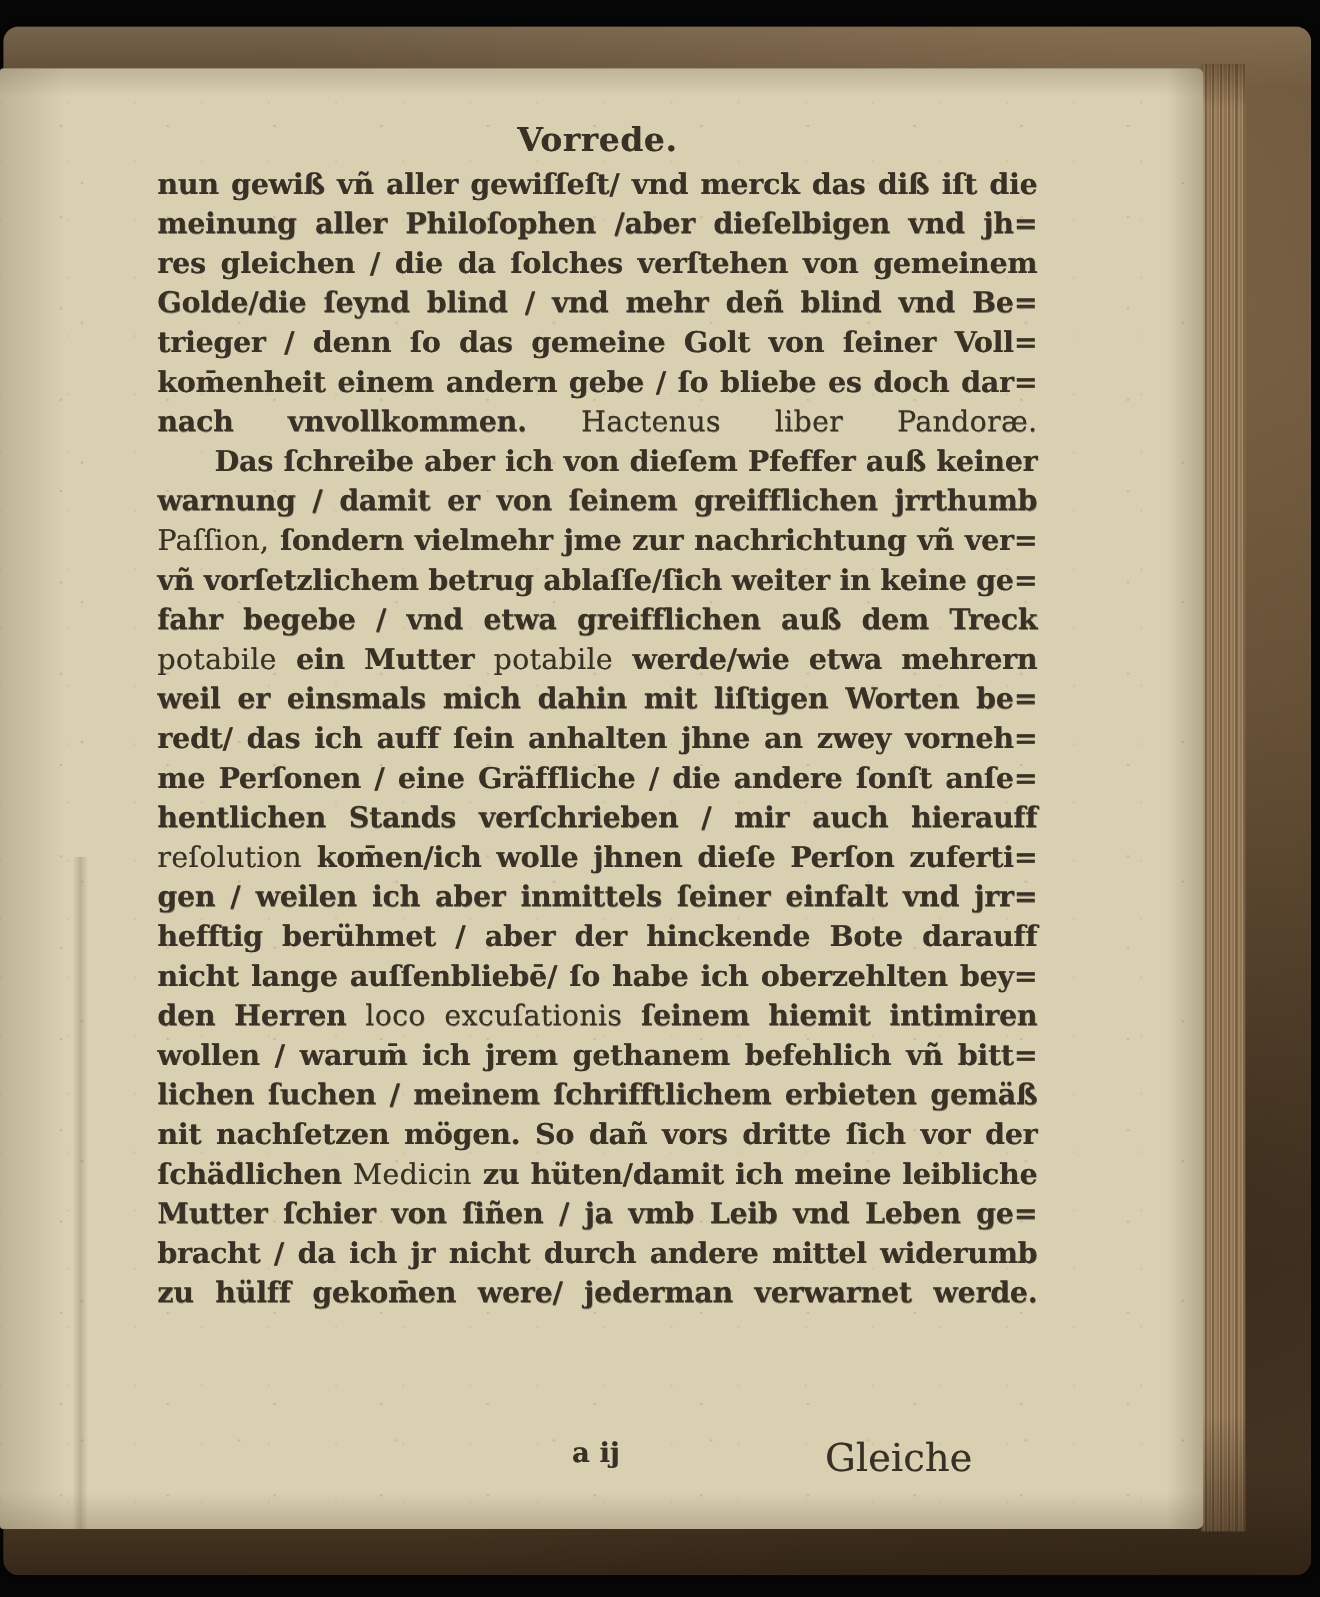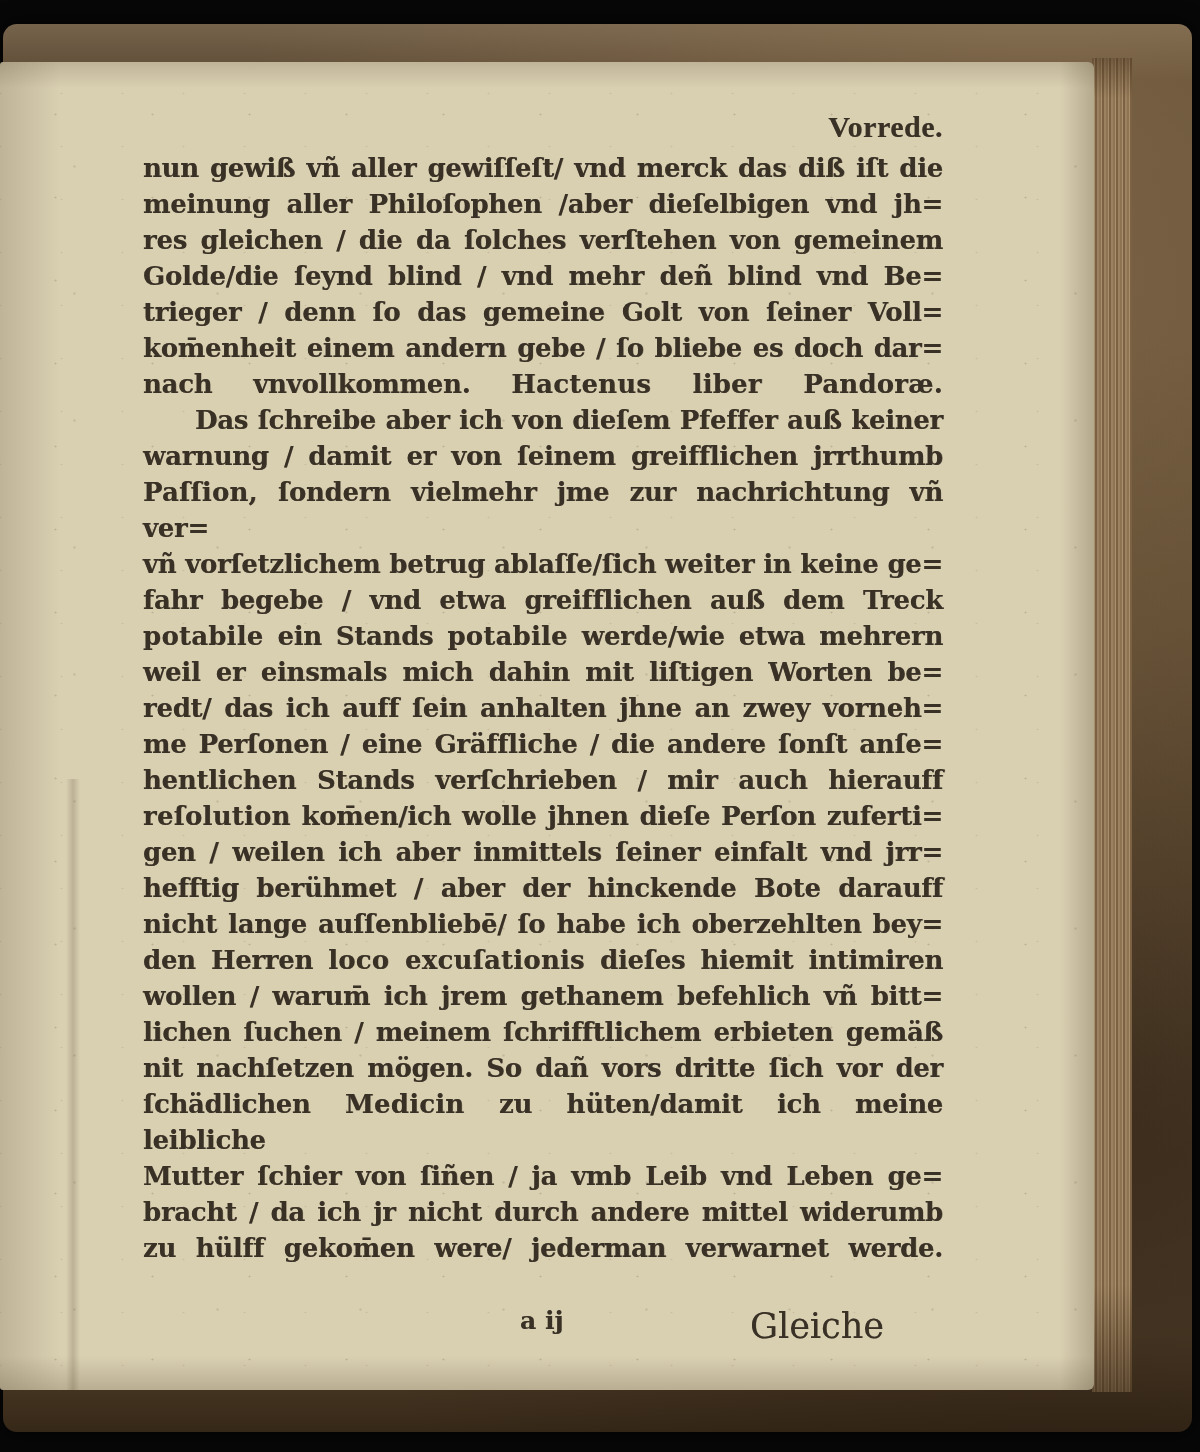--- a/index.html
+++ b/index.html
@@ -30,28 +30,28 @@
           radial-gradient(rgba(130,115,85,.30) 0.6px, transparent 1.5px),
           radial-gradient(rgba(150,135,100,.24) 0.5px, transparent 1.3px),
           radial-gradient(rgba(110,95,70,.20) 0.7px, transparent 1.7px);
         background-size:auto,auto,auto,auto,97px 83px,61px 53px,143px 127px;
         background-position:0 0,0 0,0 0,0 0,7px 11px,31px 5px,3px 41px;
         border-radius:3px 6px 6px 3px;}
   .page::after{content:"";position:absolute;left:66px;bottom:0;width:14px;height:46%;
         background:linear-gradient(90deg, rgba(85,70,48,0), rgba(85,70,48,.22), rgba(85,70,48,0));}
   
   .ink{color:#3a3126;text-shadow:0.3px 0.4px 0.6px rgba(52,43,32,.55);}
-  .page-header{position:absolute;left:143px;top:48px;width:800px;text-align:right;
-        font-size:30px;font-weight:700;letter-spacing:0.5px;font-family:Liberation Serif, serif;}
+  .page-header{position:absolute;left:143px;top:48px;width:800px;text-align:center;
+        font-size:30px;font-weight:700;letter-spacing:0.5px;}
   .text-block{position:absolute;left:143px;top:88px;width:800px;}
   .line{font-size:26px;line-height:36px;text-align:justify;text-align-last:justify;
         white-space:normal;}
   .line.indent{text-indent:52px;}
   .fraktur{font-weight:700;letter-spacing:-0.3px;}
-  .antiqua{font-weight:700;letter-spacing:0.2px;}
+  .antiqua{font-weight:400;letter-spacing:0.2px;}
   .footer-row{position:absolute;top:1244px;left:0;width:1094px;height:40px;}
   .signature{position:absolute;left:520px;width:160px;text-align:left;
         font-size:25px;font-weight:700;}
   .catchword{position:absolute;left:750px;width:193px;text-align:left;
         font-size:35px;font-weight:400;}
 </style>
 </head>
 <body>
 
 <div id="screen">
@@ -65,30 +65,30 @@
         <div class="line"><span class="fraktur">res gleichen / die da ſolches verſtehen von gemeinem</span></div>
         <div class="line"><span class="fraktur">Golde/die ſeynd blind / vnd mehr deñ blind vnd Be=</span></div>
         <div class="line"><span class="fraktur">trieger / denn ſo das gemeine Golt von ſeiner Voll=</span></div>
         <div class="line"><span class="fraktur">kom̄enheit einem andern gebe / ſo bliebe es doch dar=</span></div>
         <div class="line"><span class="fraktur">nach vnvollkommen. </span><span class="antiqua">Hactenus liber Pandoræ.</span></div>
         <div class="line indent"><span class="fraktur">Das ſchreibe aber ich von dieſem Pfeffer auß keiner</span></div>
         <div class="line"><span class="fraktur">warnung / damit er von ſeinem greifflichen jrrthumb</span></div>
         <div class="line"><span class="antiqua">Paſſion,</span><span class="fraktur"> ſondern vielmehr jme zur nachrichtung vñ ver=</span></div>
         <div class="line"><span class="fraktur">vñ vorſetzlichem betrug ablaſſe/ſich weiter in keine ge=</span></div>
         <div class="line"><span class="fraktur">fahr begebe / vnd etwa greifflichen auß dem Treck</span></div>
-        <div class="line"><span class="antiqua">potabile</span><span class="fraktur"> ein Stands </span><span class="antiqua">potabile</span><span class="fraktur"> werde/wie etwa mehrern</span></div>
+        <div class="line"><span class="antiqua">potabile</span><span class="fraktur"> ein Mutter </span><span class="antiqua">potabile</span><span class="fraktur"> werde/wie etwa mehrern</span></div>
         <div class="line"><span class="fraktur">weil er einsmals mich dahin mit liſtigen Worten be=</span></div>
         <div class="line"><span class="fraktur">redt/ das ich auff ſein anhalten jhne an zwey vorneh=</span></div>
         <div class="line"><span class="fraktur">me Perſonen / eine Gräffliche / die andere ſonſt anſe=</span></div>
         <div class="line"><span class="fraktur">hentlichen Stands verſchrieben / mir auch hierauff</span></div>
         <div class="line"><span class="antiqua">reſolution</span><span class="fraktur"> kom̄en/ich wolle jhnen dieſe Perſon zuferti=</span></div>
         <div class="line"><span class="fraktur">gen / weilen ich aber inmittels ſeiner einfalt vnd jrr=</span></div>
         <div class="line"><span class="fraktur">hefftig berühmet / aber der hinckende Bote darauff</span></div>
         <div class="line"><span class="fraktur">nicht lange auſſenbliebē/ ſo habe ich oberzehlten bey=</span></div>
-        <div class="line"><span class="fraktur">den Herren </span><span class="antiqua">loco excuſationis</span><span class="fraktur"> dieſes hiemit intimiren</span></div>
+        <div class="line"><span class="fraktur">den Herren </span><span class="antiqua">loco excuſationis</span><span class="fraktur"> ſeinem hiemit intimiren</span></div>
         <div class="line"><span class="fraktur">wollen / warum̄ ich jrem gethanem befehlich vñ bitt=</span></div>
         <div class="line"><span class="fraktur">lichen ſuchen / meinem ſchrifftlichem erbieten gemäß</span></div>
         <div class="line"><span class="fraktur">nit nachſetzen mögen. So dañ vors dritte ſich vor der</span></div>
         <div class="line"><span class="fraktur">ſchädlichen </span><span class="antiqua">Medicin</span><span class="fraktur"> zu hüten/damit ich meine leibliche</span></div>
         <div class="line"><span class="fraktur">Mutter ſchier von ſiñen / ja vmb Leib vnd Leben ge=</span></div>
         <div class="line"><span class="fraktur">bracht / da ich jr nicht durch andere mittel widerumb</span></div>
         <div class="line"><span class="fraktur">zu hülff gekom̄en were/ jederman verwarnet werde.</span></div>
       </div>
     <div class="footer-row">
       <div class="signature">a ij</div>

